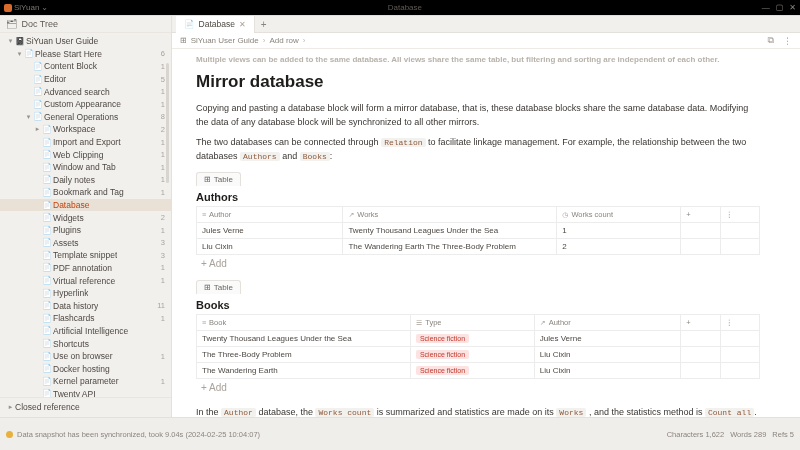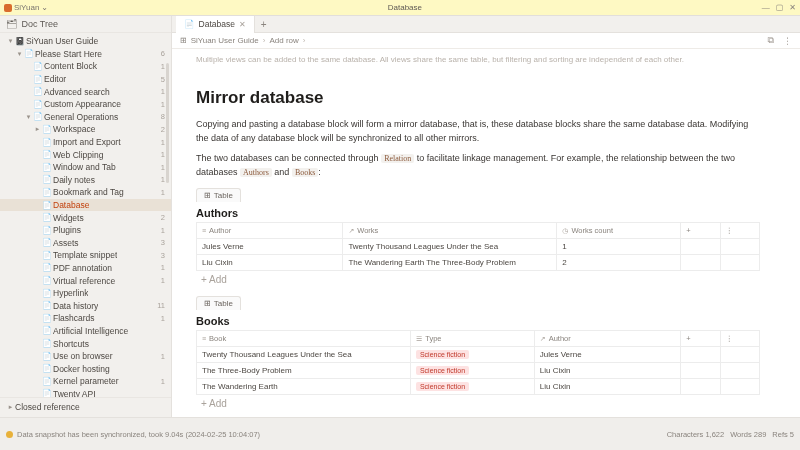--- a/index.html
+++ b/index.html
@@ -8,21 +8,21 @@
     font-family: "Liberation Sans", sans-serif;
     font-size: 11px;
     color: #2b2b2b;
     background: #f7f6f4;
     overflow: hidden;
   }
   .app { display: flex; flex-direction: column; width: 800px; height: 450px; }
 
   
   .titlebar {
-    height: 16px; background: #fef9c3; border-bottom: 1px solid #e2dfdb;
+    height: 16px; background: #000000; border-bottom: 1px solid #e2dfdb;
     display: flex; align-items: center; padding: 0 4px; font-size: 8px; color: #7a756f;
     flex: 0 0 16px;
   }
   .titlebar .brand { display:flex; align-items:center; gap:2px; }
   .titlebar .logo { width:8px;height:8px;background:#d96c2c;border-radius:2px; }
   .titlebar .center { flex:1; text-align:center; font-size:8px; color:#5f5a55; }
   .titlebar .winbtns { display:flex; gap:6px; align-items:center; color:#8a847e; font-size:8px; }
 
   
   .body { flex: 1; display: flex; min-height: 0; }
@@ -64,27 +64,27 @@
   .breadcrumb {
     height:16px; display:flex; align-items:center; gap:4px; padding:0 8px;
     font-size:8px; color:#8a847e; border-bottom:1px solid #eeebe7; background:#fff;
   }
   .breadcrumb .sep { color:#c0b9b2; }
   .breadcrumb .spacer { flex:1; }
   .breadcrumb .act { color:#9a938c; font-size:9px; margin-left:5px; }
 
   .doc { flex:1; overflow:hidden; position:relative; padding: 6px 0 0 0; }
   .doc-inner { padding: 0 40px 0 24px; }
-  .faded { color:#b9b2ab; font-size:8px; margin-bottom:24px; }
+  .faded { color:#b9b2ab; font-size:8px; margin-bottom:8px;font-weight:bold; }
   h1.title { font-size:17px; font-weight:bold; color:#1f1d1b; margin: 4px 0 10px; }
   h2.sub { font-size:14px; font-weight:bold; color:#1f1d1b; margin: 14px 0 8px; display:flex; align-items:baseline; }
   .h-mark { font-size:7.5px; color:#c8c1ba; margin-right:6px; }
   p.para { font-size:9px; line-height:1.55; color:#3a3633; margin-bottom:6px; }
   .code {
-    font-family:Liberation Serif, serif; font-size:8px; background:#f3f1ee;
+    font-family:Liberation Mono, monospace; font-size:8px; background:#f3f1ee;
     color:#8c5a3c; padding:0 3px; border-radius:2px;
   }
 
   
   .tblock { margin: 8px 0 4px; }
   .tbl-tab {
     display:inline-flex; align-items:center; gap:3px; font-size:8px; color:#6b655f;
     border:1px solid #e4e1dd; border-bottom:none; padding:2px 7px; border-radius:3px 3px 0 0; background:#fafafa;
   }
   .tbl-name { font-size:11px; font-weight:bold; color:#1f1d1b; margin:5px 0 3px; }

